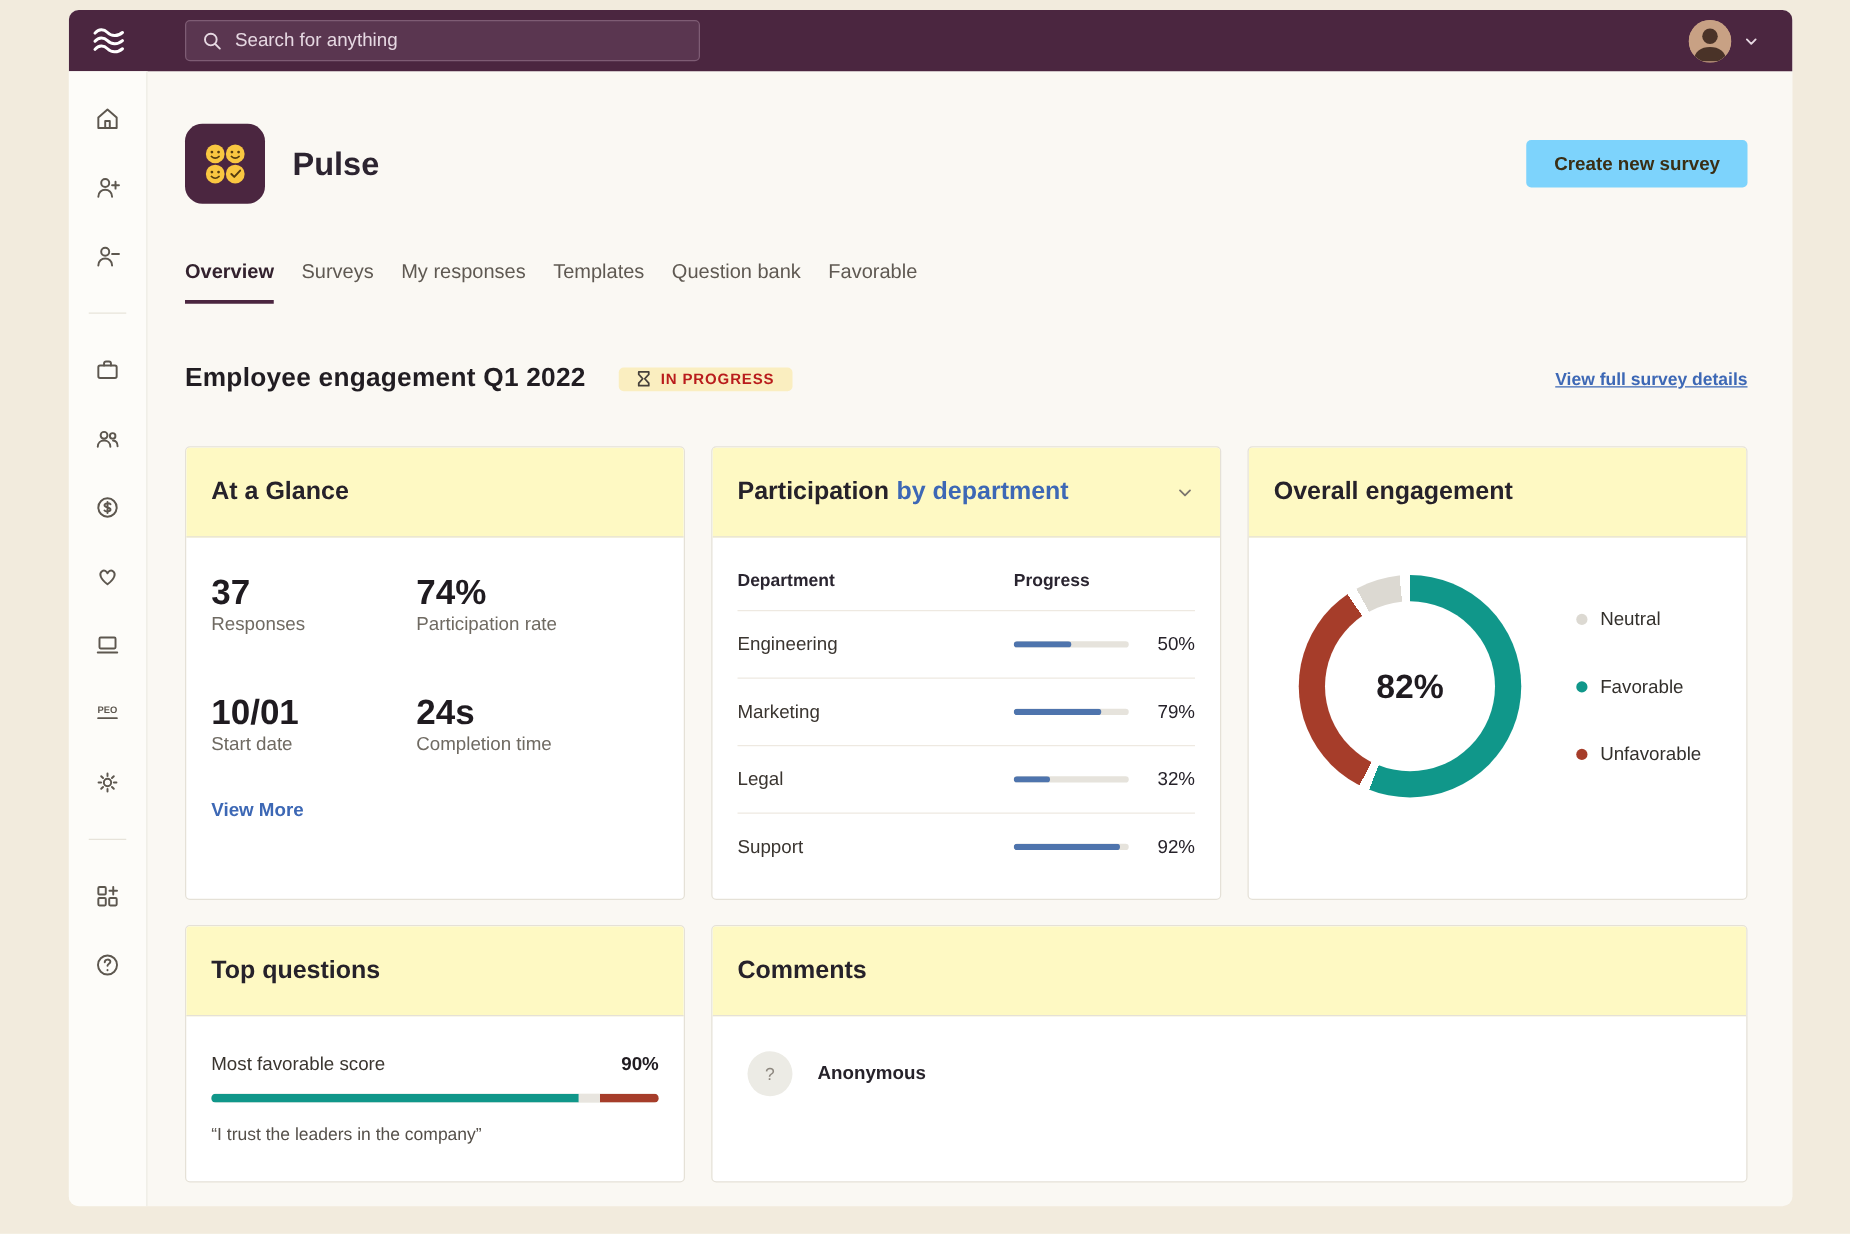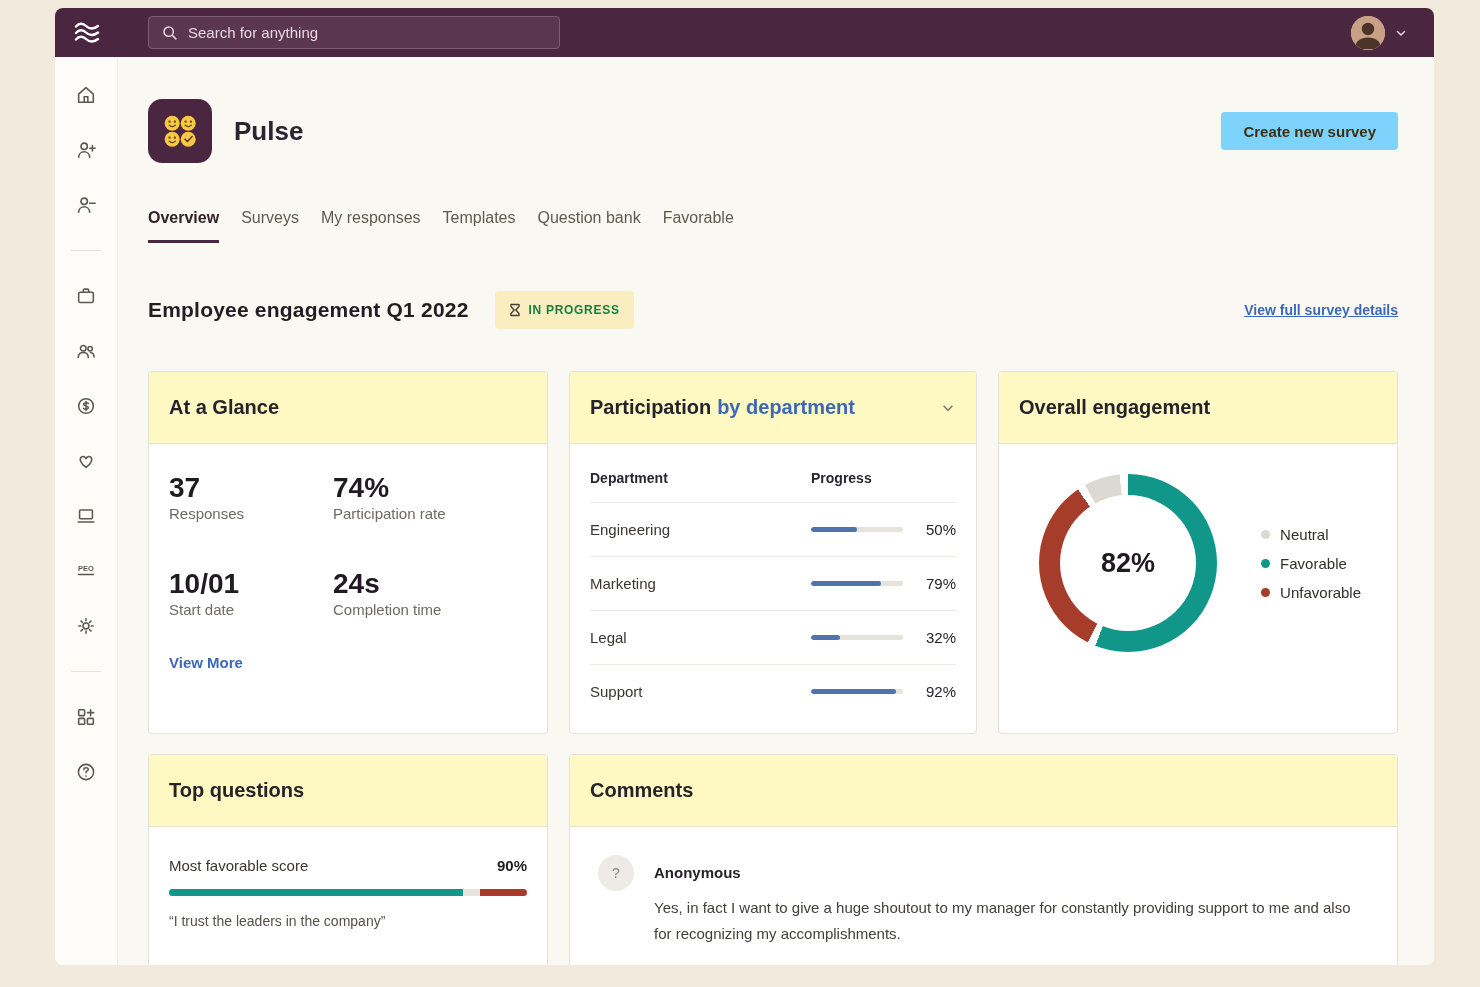--- a/index.html
+++ b/index.html
@@ -51,22 +51,22 @@
   }
   
   .tabs { display: flex; gap: 22px; margin-top: 46px; }
   .tab { font-size: 16px; color: #5f5952; padding-bottom: 13px; cursor: pointer; border-bottom: 3px solid transparent; }
   .tab.active { color: #33222e; font-weight: bold; border-bottom-color: #4b2640; }
   
   .survey-row { display: flex; align-items: center; margin-top: 48px; }
   .survey-title { font-size: 21px; font-weight: bold; color: #211d22; letter-spacing: 0.2px; }
   .badge {
     margin-left: 26px; display: flex; align-items: center; gap: 8px; background: #faeec0;
-    border-radius: 4px; height: 38px; padding: 0 14px; font-size: 12px; font-weight: bold;
-    letter-spacing: 0.7px; color: #15803d;
+    border-radius: 4px; height: 19px; padding: 0 14px; font-size: 12px; font-weight: bold;
+    letter-spacing: 0.7px; color: #b91c1c;
   }
   .details-link { margin-left: auto; font-size: 14px; font-weight: bold; color: #3d68b5; text-decoration: underline; cursor: pointer; }
   
   .grid1 { display: grid; grid-template-columns: 400px 408px 1fr; gap: 21px; margin-top: 42px; }
   .grid2 { display: grid; grid-template-columns: 400px 1fr; gap: 21px; margin-top: 20px; }
   .card { background: #ffffff; border: 1px solid #e5e1d7; border-radius: 4px; overflow: hidden; }
   .grid1 .card { min-height: 363px; }
   .card-header {
     background: #fef9c3; border-bottom: 1px solid #e5e1d7; padding: 24px 20px;
     font-size: 20px; font-weight: bold; color: #26222a; display: flex; align-items: center; gap: 6px;
@@ -91,21 +91,21 @@
   .fill { height: 100%; background: #4e74ad; border-radius: 3px; }
   .pct { width: 46px; text-align: right; font-size: 15px; color: #26222a; }
   
   .eng-body { padding: 30px 26px; display: flex; align-items: center; }
   .donut { width: 178px; height: 178px; border-radius: 50%; position: relative; flex-shrink: 0; margin-left: 14px; }
   .donut-hole {
     position: absolute; inset: 21px; background: #ffffff; border-radius: 50%;
     display: flex; align-items: center; justify-content: center;
     font-size: 27px; font-weight: bold; color: #1f1b20;
   }
-  .legend { display: flex; flex-direction: column; gap: 12px; margin-left: auto; margin-right: 10px; }
+  .legend { display: flex; flex-direction: column; gap: 37px; margin-left: auto; margin-right: 10px; }
   .legend-item { display: flex; align-items: center; gap: 10px; font-size: 15px; color: #33302c; }
   .dot { width: 9px; height: 9px; border-radius: 50%; flex-shrink: 0; }
   
   .tq-body { padding: 30px 20px; }
   .tq-row { display: flex; justify-content: space-between; align-items: baseline; }
   .tq-label { font-size: 15px; color: #3a352f; }
   .tq-value { font-size: 15px; font-weight: bold; color: #1f1b20; }
   .tq-bar { display: flex; height: 7px; border-radius: 4px; overflow: hidden; margin-top: 15px; background: #e6e3dc; }
   .tq-seg { height: 100%; }
   .tq-quote { margin-top: 17px; font-size: 14px; color: #55504a; }
@@ -426,21 +426,20 @@
         </div>
 
         <div class="card">
           <div class="card-header">
             <span>Comments</span>
           </div>
           <div class="cm-body">
             <div class="c-avatar">?</div>
             <div>
               <div class="c-name">Anonymous</div>
-              <div class="c-text">Yes, in fact I want to give a huge shoutout to my manager for constantly providing support to me and also for recognizing my accomplishments.</div>
             </div>
           </div>
         </div>
       </div>
 
     </div>
   </div>
 </div>
 
 </body></html>

